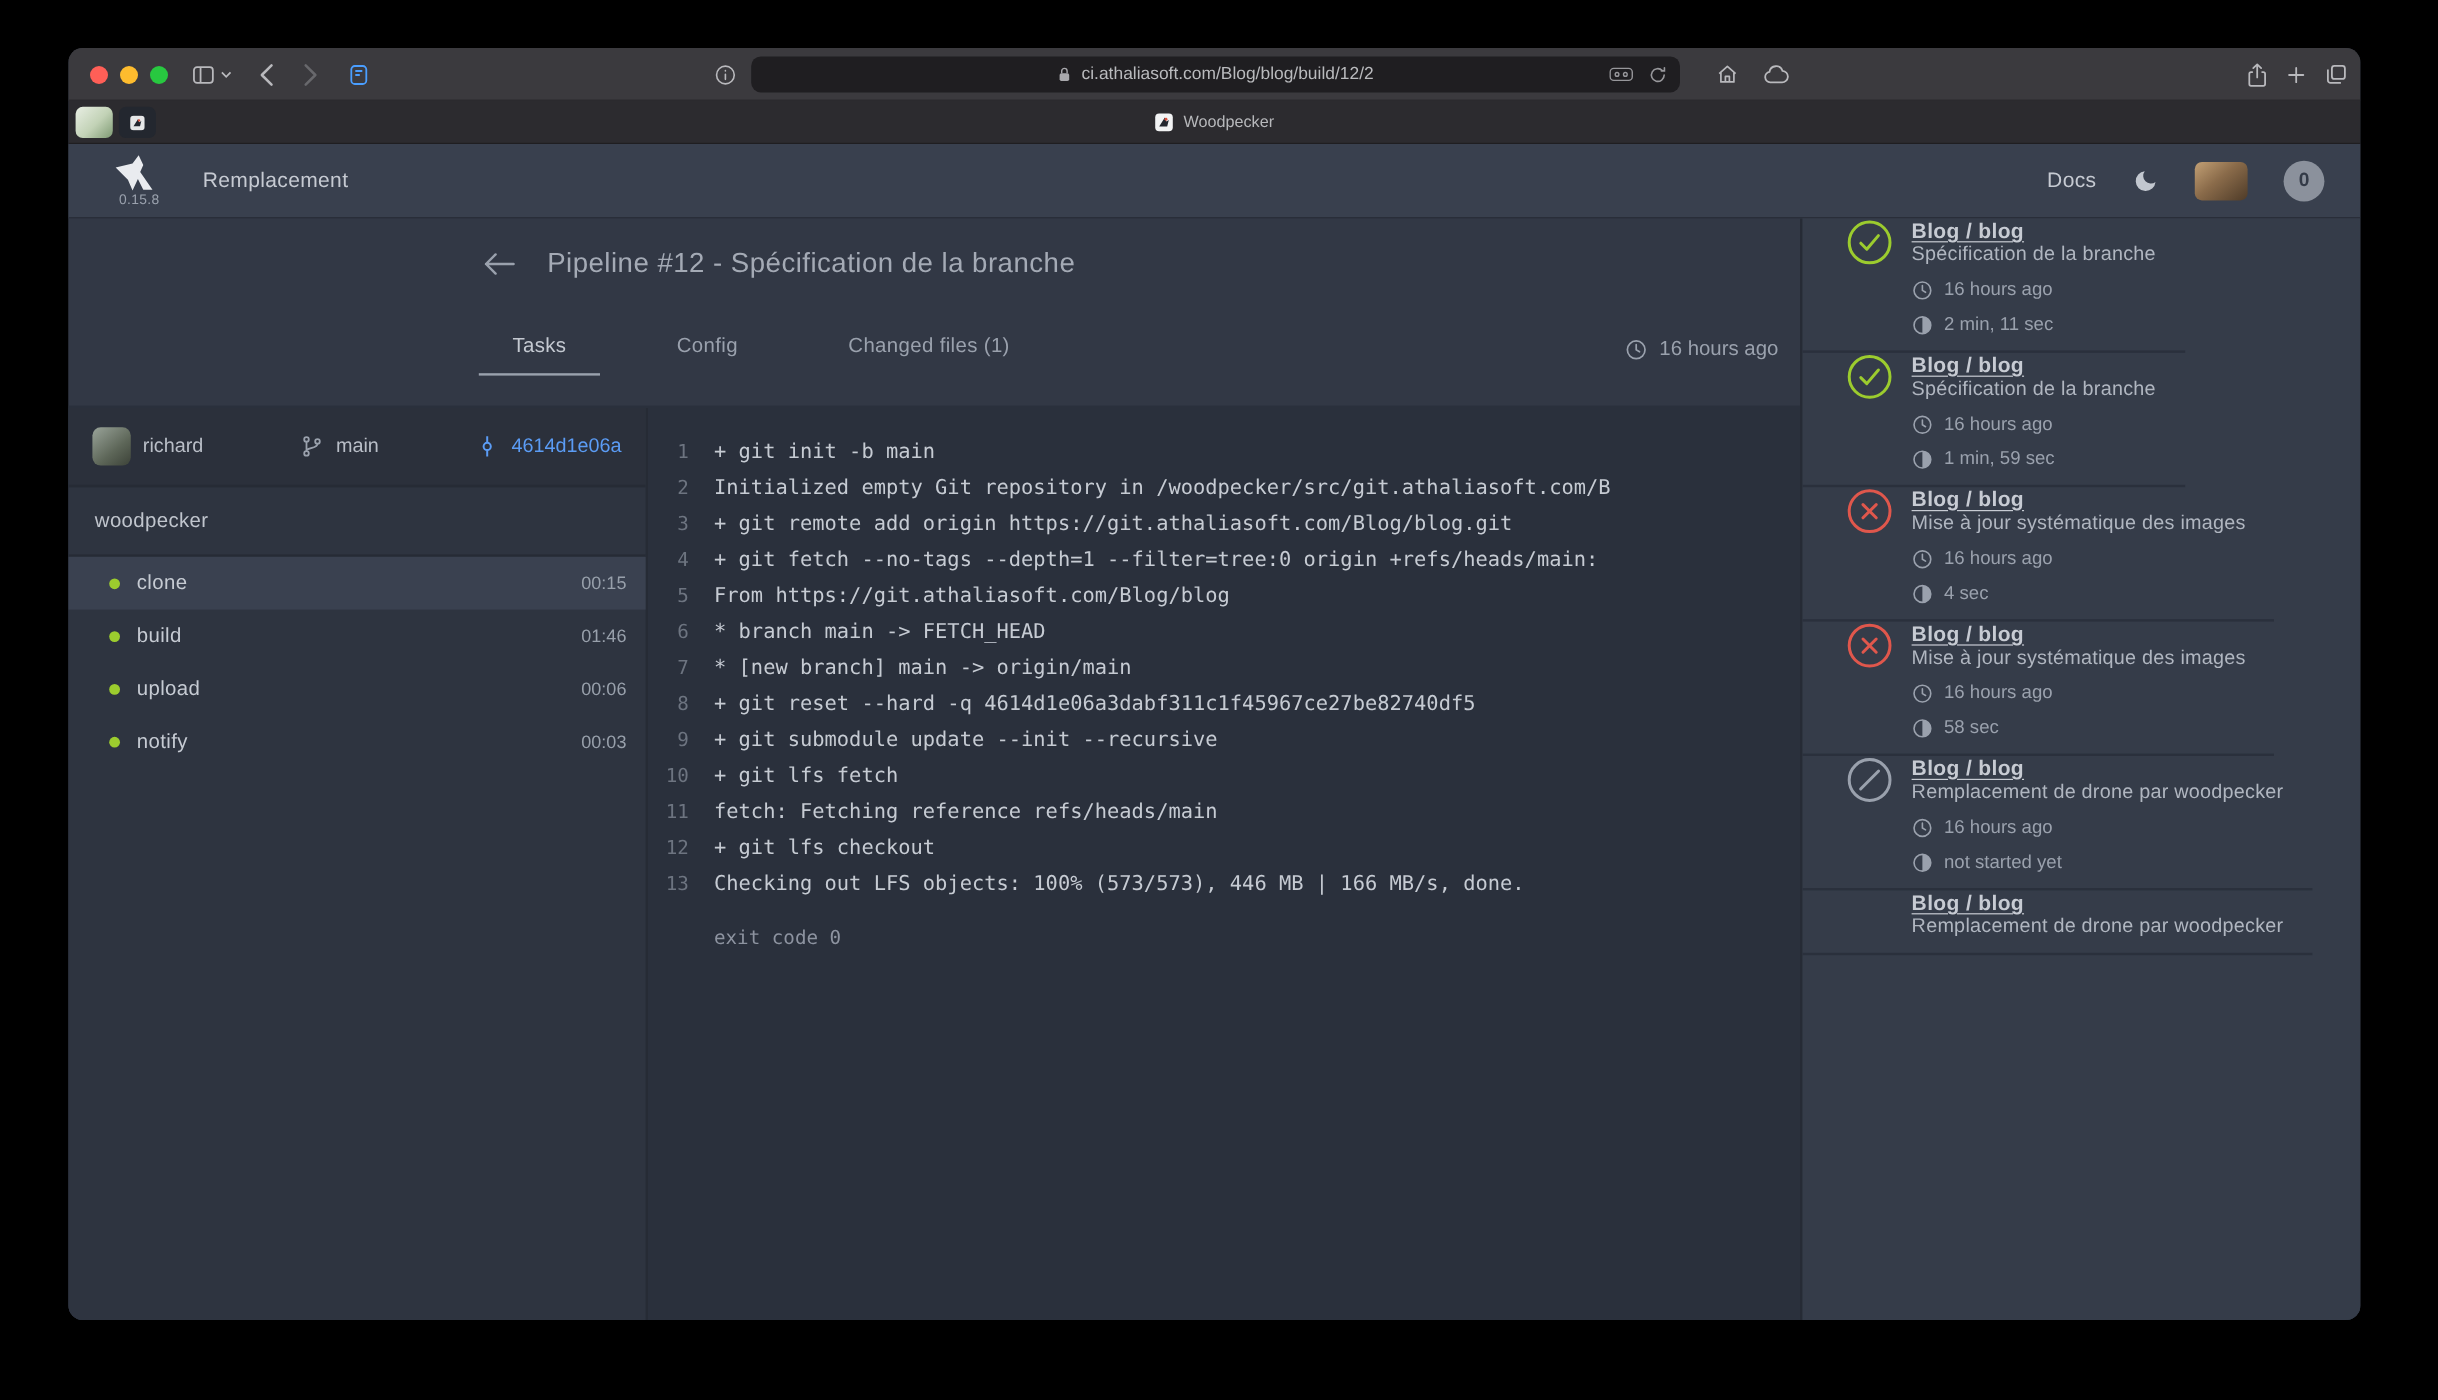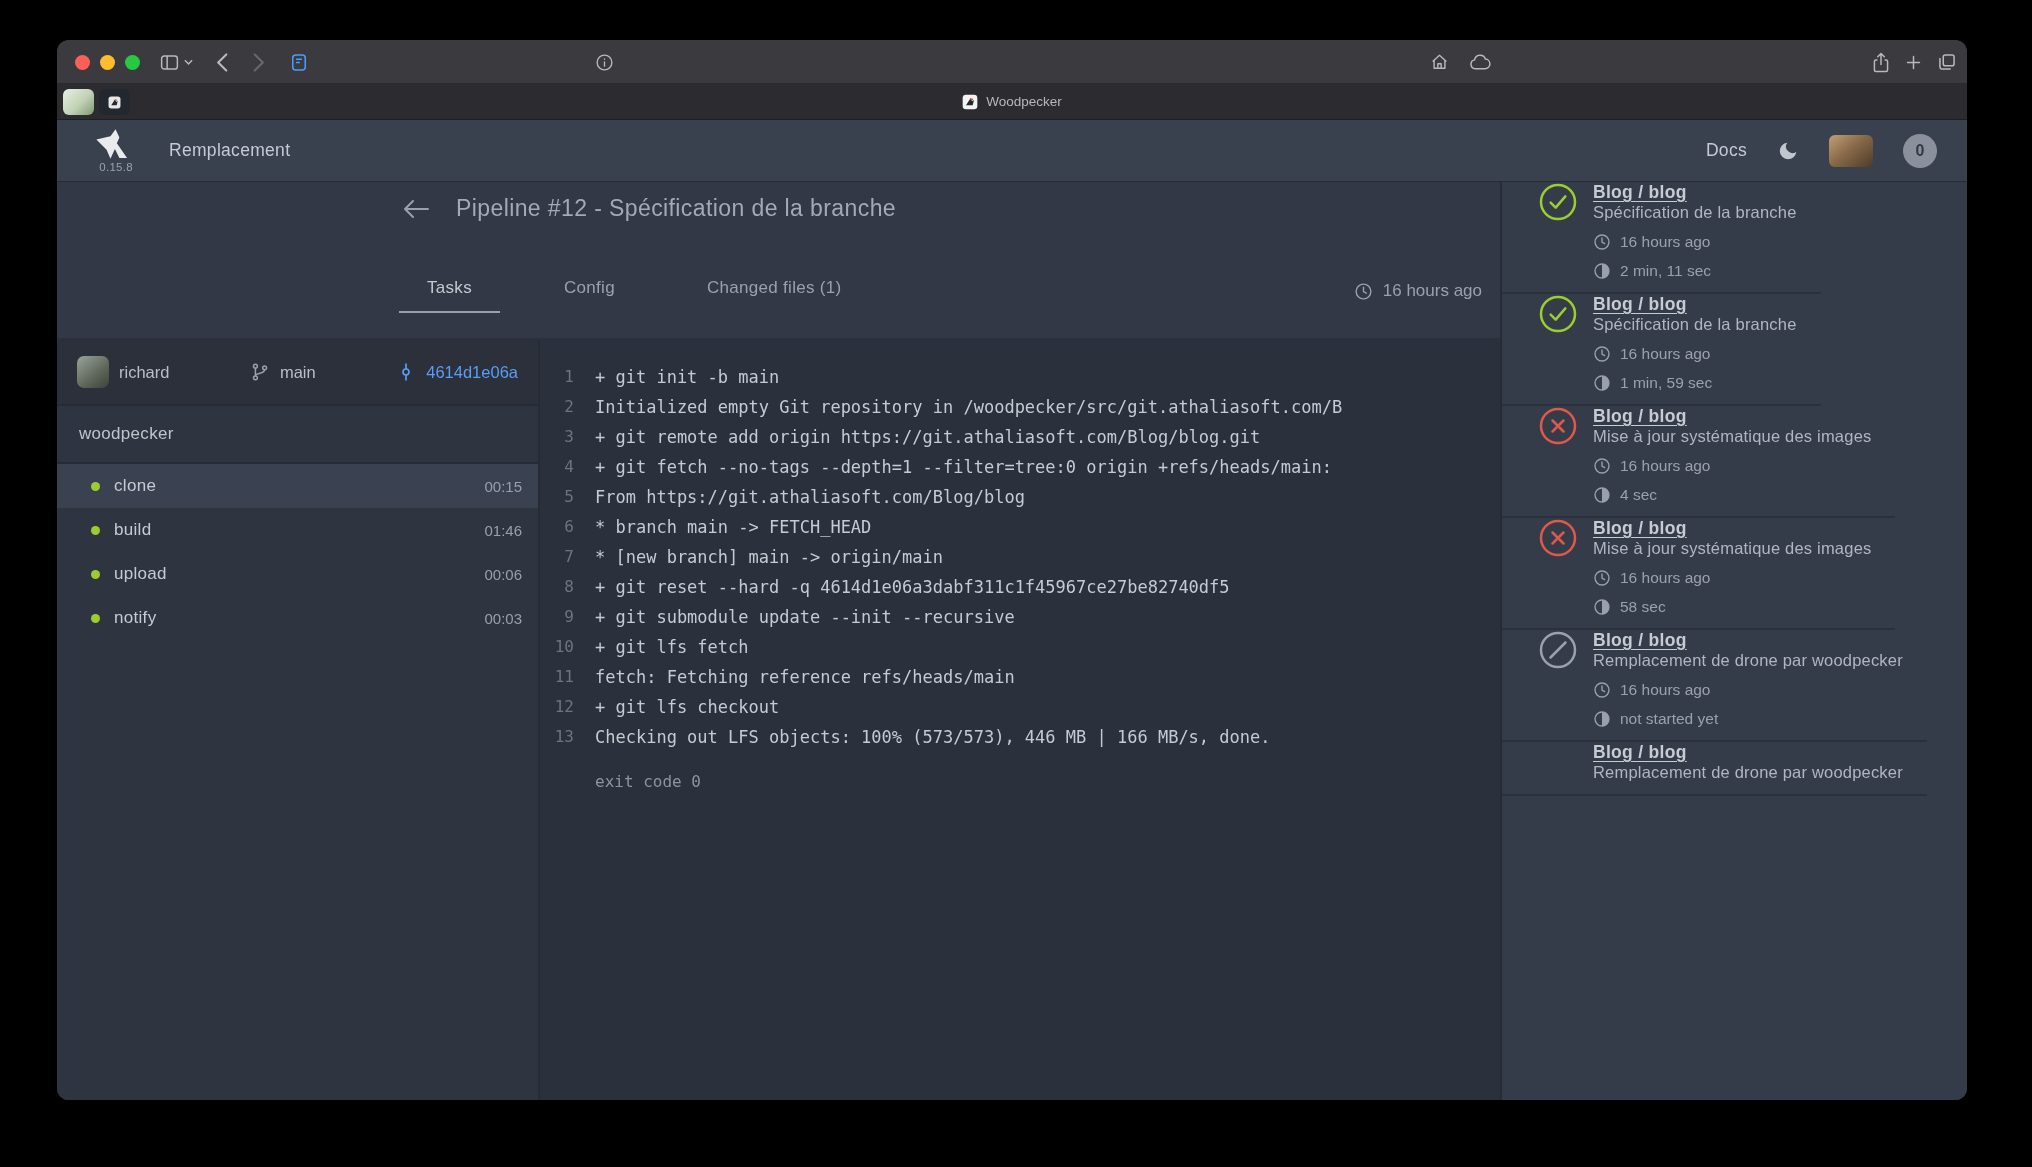--- a/index.html
+++ b/index.html
@@ -48,21 +48,21 @@
   .icon-btn{background:none;border:none;display:flex;align-items:center}
   .nav-avatar{width:44px;height:32px;border-radius:6px;border:none;padding:0;
     background:linear-gradient(140deg,#c2a075 0%,#8a6b4a 45%,#4e3b28 100%)}
   .count-badge{width:34px;height:34px;border-radius:50%;background:#8b919c;color:#333a47;
     font-weight:bold;font-size:16px;display:flex;align-items:center;justify-content:center;border:none}
 
   .content{flex:1;display:flex;min-height:0}
   .main{flex:1;display:flex;flex-direction:column;min-width:0}
 
   .pipe-head{flex:0 0 158px;position:relative;border-bottom:2px solid var(--divider)}
-  .back-row{position:absolute;left:343px;top:13px;display:flex;align-items:center;gap:26px}
+  .back-row{position:absolute;left:343px;top:24px;display:flex;align-items:center;gap:26px}
   .back-btn{background:none;border:none;display:flex;color:var(--muted)}
   .title{font-size:23px;color:#a4aab5;letter-spacing:.4px}
   .tabs-row{position:absolute;left:342px;top:96px;display:flex;gap:36px}
   .tab{padding:0 28px 15px;font-size:17px;color:var(--muted);background:none;border:none;letter-spacing:.3px}
   .tab.active{color:#c4c9d1;border-bottom:2px solid #9aa1ad;padding-bottom:13px}
   .head-time{position:absolute;right:18px;top:99px;display:flex;gap:10px;align-items:center;
     color:var(--muted);font-size:17px}
 
   .work{flex:1;display:flex;min-height:0}
   .steps{flex:0 0 483px;background:var(--panel);border-right:2px solid var(--line);display:flex;flex-direction:column}
@@ -135,20 +135,38 @@
           <path d="M8.5 8h7M8.5 12h4.5"></path>
         </svg>
     </button>
     <button class="tbtn" style="left:534px">
       <svg width="19" height="19" viewBox="0 0 24 24" fill="none" stroke="currentColor" stroke-width="1.7" stroke-linecap="round">
           <circle cx="12" cy="12" r="9.3"></circle>
           <path d="M12 11.2v5.4M12 7.4v.4"></path>
         </svg>
     </button>
 
+    <div class="urlbar">
+      <svg width="12" height="14" viewBox="0 0 24 28" fill="none">
+          <rect x="4" y="12" width="16" height="13" rx="3" fill="#a9a9ad"></rect>
+          <path d="M7.5 12V8.5a4.5 4.5 0 0 1 9 0V12" stroke="#a9a9ad" stroke-width="2.4"></path>
+        </svg>
+      <span>ci.athaliasoft.com/Blog/blog/build/12/2</span>
+      <span class="side-icons">
+        <svg width="20" height="14" viewBox="0 0 26 16" fill="none" stroke="currentColor" stroke-width="1.5">
+            <rect x="1" y="1.5" width="24" height="13" rx="4"></rect>
+            <circle cx="8.5" cy="8" r="2"></circle>
+            <circle cx="17.5" cy="8" r="2"></circle>
+          </svg>
+        <svg width="17" height="17" viewBox="0 0 24 24" fill="none" stroke="currentColor" stroke-width="1.9" stroke-linecap="round">
+            <path d="M19.5 12a7.5 7.5 0 1 1-2.2-5.3"></path>
+            <path d="M19.8 3.6v3.6h-3.6"></path>
+          </svg>
+      </span>
+    </div>
 
     <button class="tbtn" style="left:1368px">
       <svg width="21" height="20" viewBox="0 0 24 24" fill="none" stroke="currentColor" stroke-width="1.7" stroke-linejoin="round">
           <path d="M3.8 11.3 12 4l8.2 7.3M5.5 10v9.5h13V10"></path>
           <path d="M10 19.5v-5.5h4v5.5"></path>
         </svg>
     </button>
     <button class="tbtn" style="left:1408px">
       <svg width="23" height="18" viewBox="0 0 26 20" fill="none" stroke="currentColor" stroke-width="1.7">
           <path d="M7 17.5a5 5 0 0 1-.7-9.9 6.3 6.3 0 0 1 12.2-1 4.8 4.8 0 0 1-.7 10.9H7z"></path>

